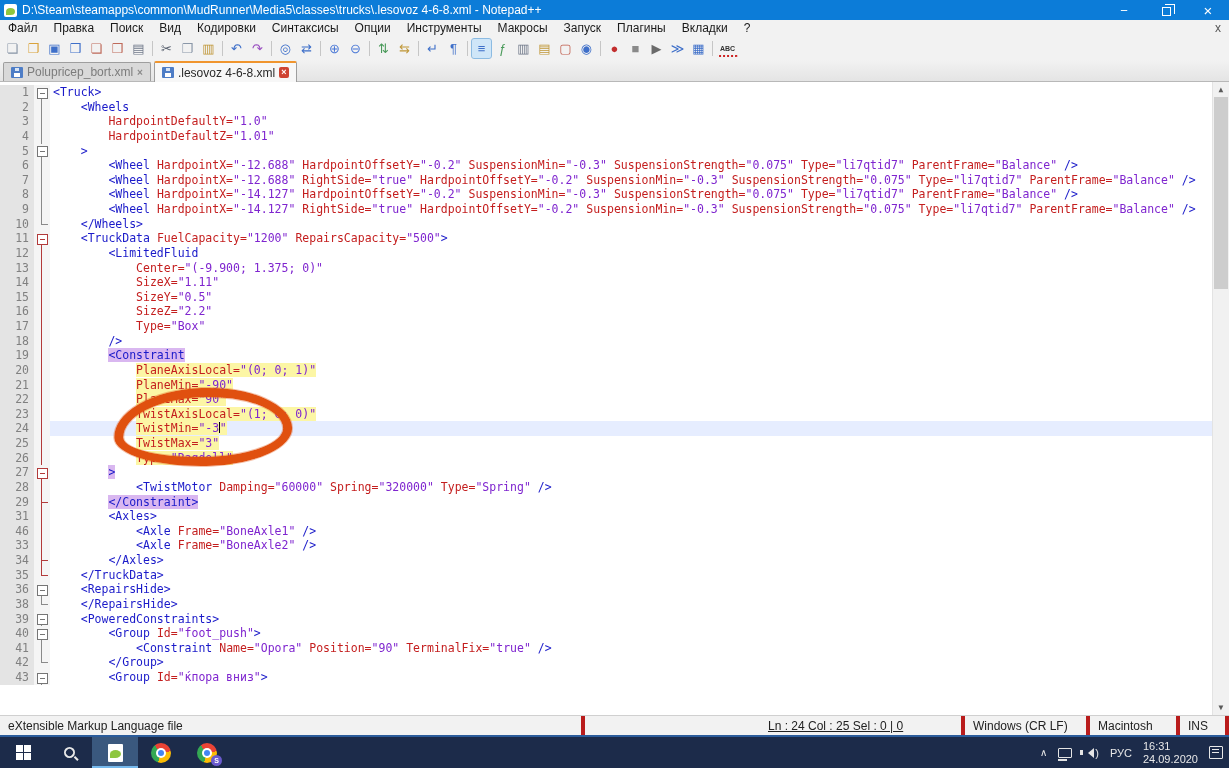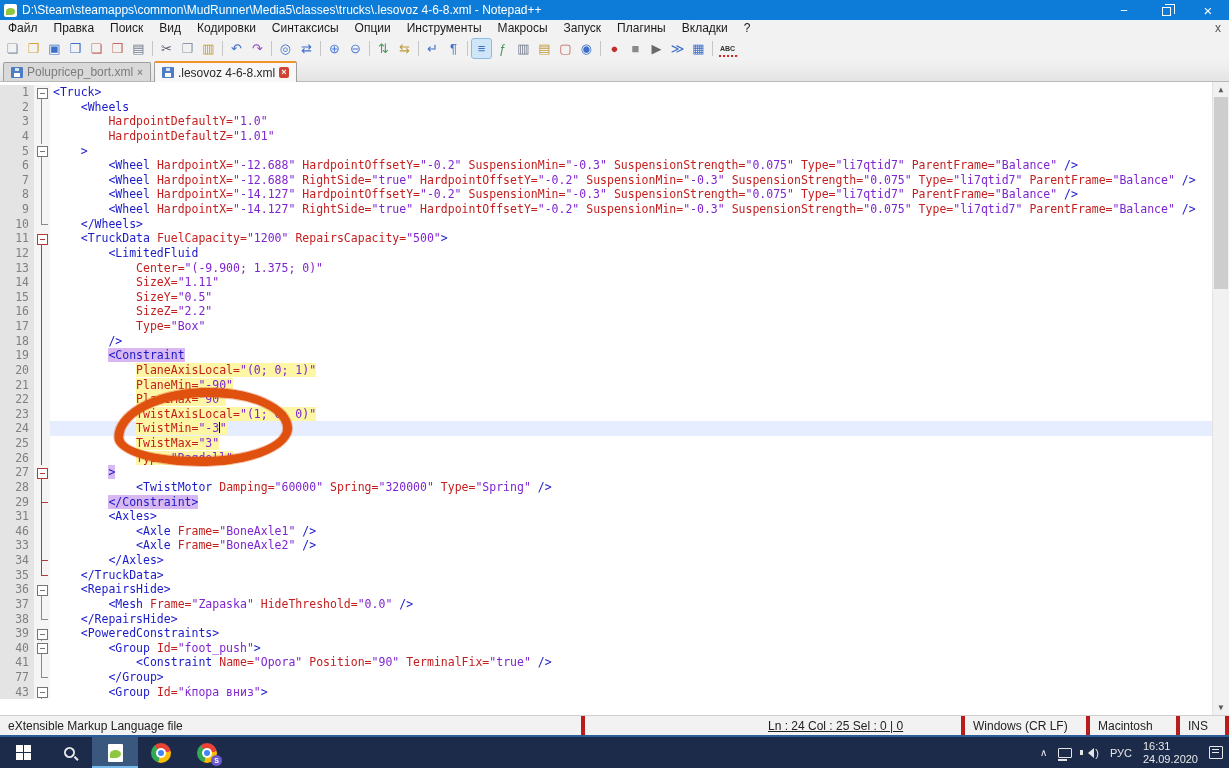--- a/index.html
+++ b/index.html
@@ -359,46 +359,41 @@
         <span class="ln">35</span>
         <span class="fd e r"></span>
         <span class="tx"><span class="p">    </span><span class="t">&lt;/TruckData&gt;</span></span>
       </div>
       <div class="row">
         <span class="ln">36</span>
         <span class="fd b"></span>
         <span class="tx"><span class="p">    </span><span class="t">&lt;RepairsHide&gt;</span></span>
       </div>
       <div class="row">
-        <span class="ln">37</span>
-        <span class="fd l"></span>
-        <span class="tx"><span class="p">        </span><span class="t">&lt;Mesh</span><span class="p"> </span><span class="a">Frame=</span><span class="v">"Zapaska"</span><span class="p"> </span><span class="a">HideThreshold=</span><span class="v">"0.0"</span><span class="p"> </span><span class="t">/&gt;</span></span>
-      </div>
-      <div class="row">
         <span class="ln">38</span>
         <span class="fd e"></span>
         <span class="tx"><span class="p">    </span><span class="t">&lt;/RepairsHide&gt;</span></span>
       </div>
       <div class="row">
         <span class="ln">39</span>
         <span class="fd b"></span>
         <span class="tx"><span class="p">    </span><span class="t">&lt;PoweredConstraints&gt;</span></span>
       </div>
       <div class="row">
         <span class="ln">40</span>
         <span class="fd b"></span>
         <span class="tx"><span class="p">        </span><span class="t">&lt;Group</span><span class="p"> </span><span class="a">Id=</span><span class="v">"foot_push"</span><span class="t">&gt;</span></span>
       </div>
       <div class="row">
         <span class="ln">41</span>
         <span class="fd l"></span>
         <span class="tx"><span class="p">            </span><span class="t">&lt;Constraint</span><span class="p"> </span><span class="a">Name=</span><span class="v">"Opora"</span><span class="p"> </span><span class="a">Position=</span><span class="v">"90"</span><span class="p"> </span><span class="a">TerminalFix=</span><span class="v">"true"</span><span class="p"> </span><span class="t">/&gt;</span></span>
       </div>
       <div class="row">
-        <span class="ln">77</span>
+        <span class="ln">42</span>
         <span class="fd e"></span>
         <span class="tx"><span class="p">        </span><span class="t">&lt;/Group&gt;</span></span>
       </div>
       <div class="row">
         <span class="ln">43</span>
         <span class="fd b"></span>
         <span class="tx"><span class="p">        </span><span class="t">&lt;Group</span><span class="p"> </span><span class="a">Id=</span><span class="v">"ќпора вниз"</span><span class="t">&gt;</span></span>
       </div>
       <div class="vsb">
       <div class="arr">▲</div>

